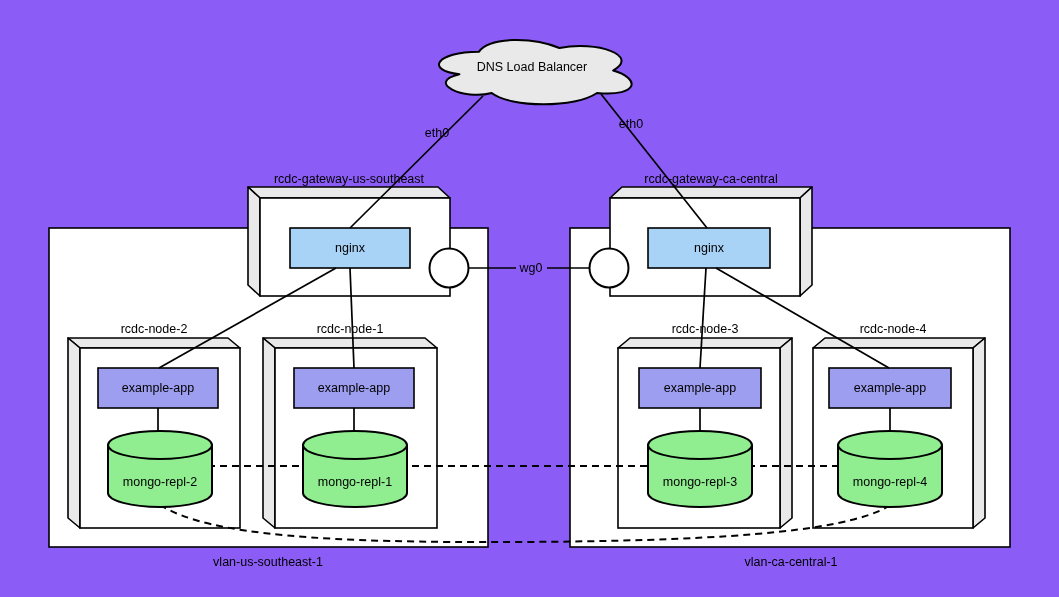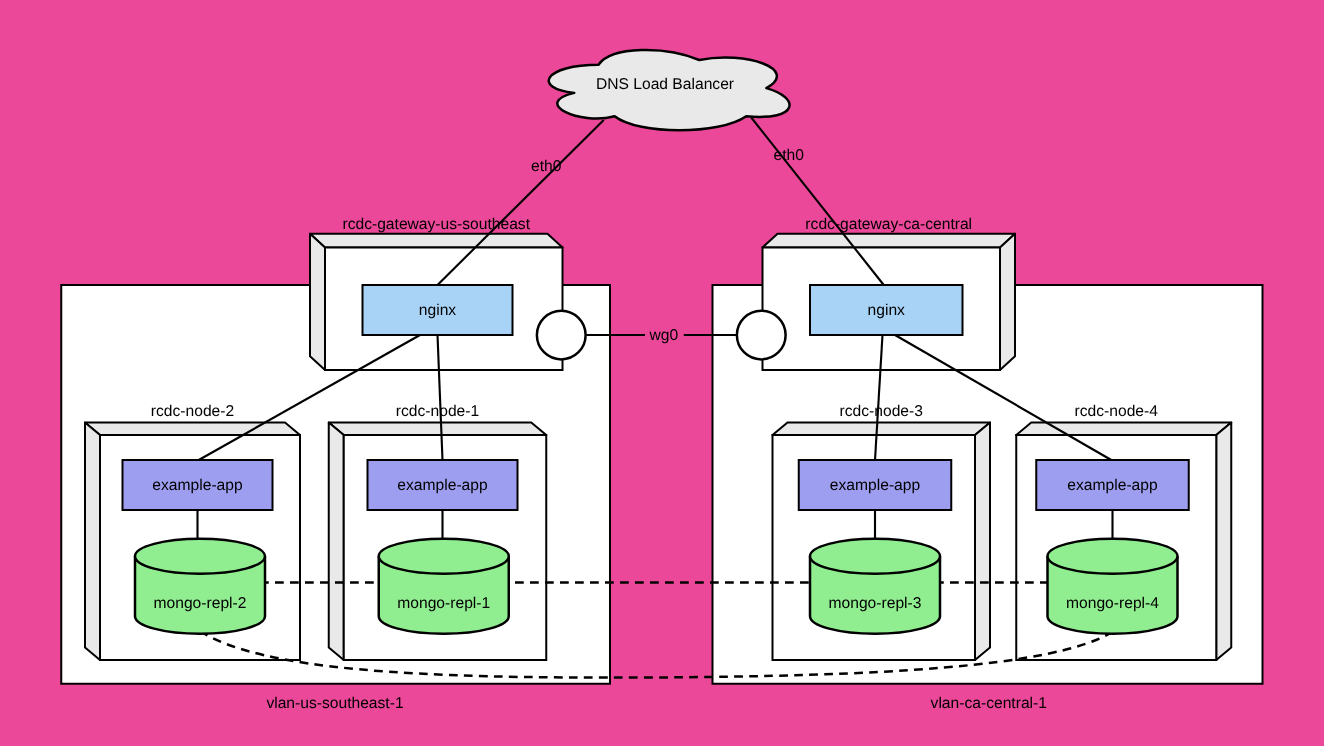--- a/index.html
+++ b/index.html
@@ -1,16 +1,16 @@
 <!DOCTYPE html>
 <html><head>
 <meta charset="utf-8">
 <style>
   html,body{margin:0;padding:0;background:#fff;}
-  .stage{width:1059px;height:597px;position:relative;background:#ec4899;overflow:hidden;}
+  .stage{width:1059px;height:597px;position:relative;background:#8b5cf6;overflow:hidden;}
   svg{display:block;}
   text{font-family:"Liberation Sans", sans-serif;font-size:12.5px;fill:#000;}
   .lbl{text-anchor:middle;}
   .front{fill:#ffffff;stroke:#000;stroke-width:1.6;}
   .bevel{fill:#e9e9e9;stroke:#000;stroke-width:1.6;stroke-linejoin:round;}
   .vlan{fill:#ffffff;stroke:#000;stroke-width:1.6;}
   .edge{stroke:#000;stroke-width:1.7;fill:none;}
   .dashed{stroke:#000;stroke-width:2;fill:none;stroke-dasharray:7 5;}
   .inner-box{stroke:#000;stroke-width:1.6;}
   .cyl{stroke:#000;stroke-width:2;}

